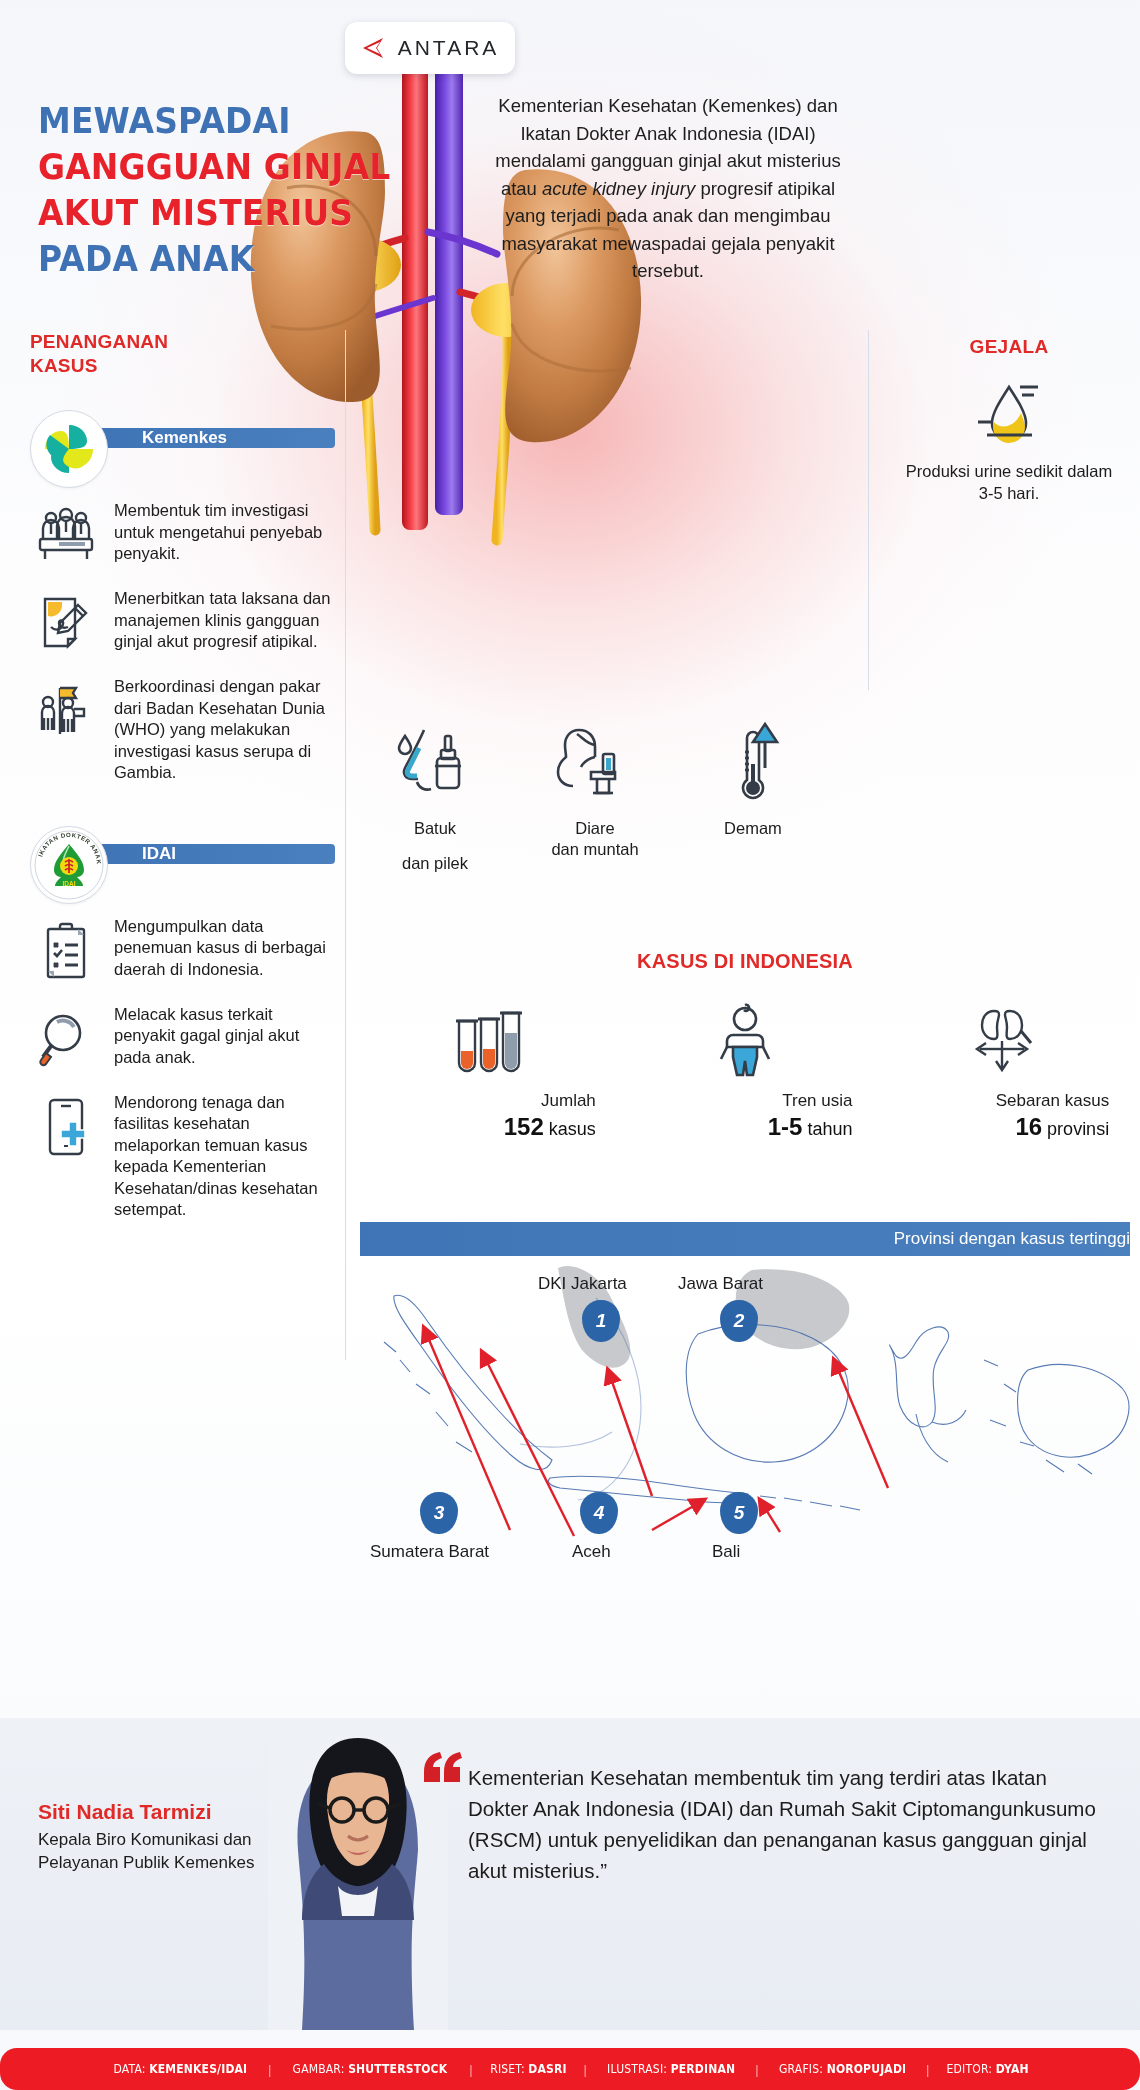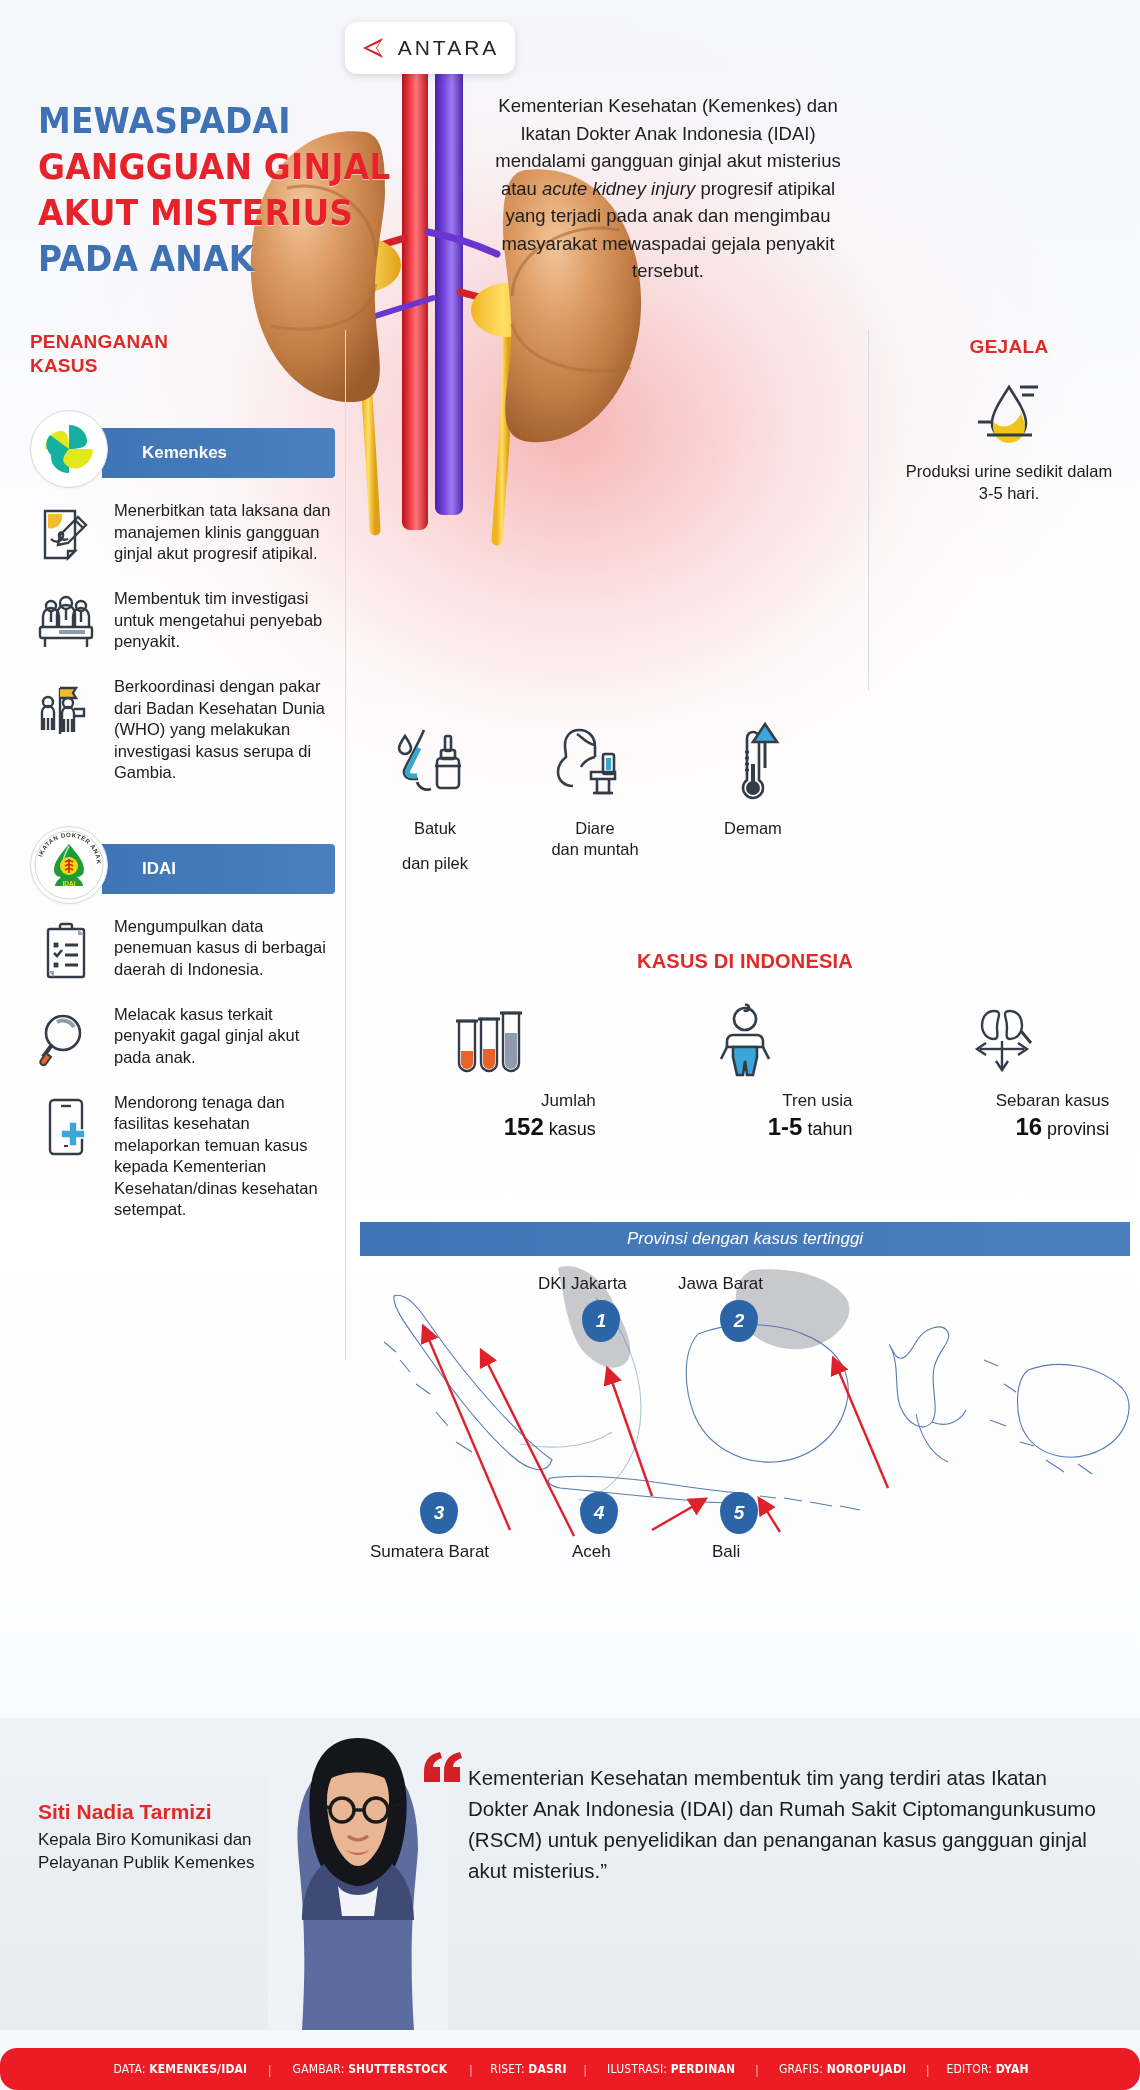--- a/index.html
+++ b/index.html
@@ -47,21 +47,21 @@
   #kidney-art { position: absolute; left: 235px; top: 60px; width: 420px; height: 520px; z-index: 8; }
 
   
   #left-col { position: absolute; left: 30px; top: 330px; width: 305px; z-index: 14; }
   .sec-title {
     color: #e02a28; font-weight: 700; font-size: 19px; line-height: 24px;
     letter-spacing: 0.2px; margin-bottom: 32px;
   }
   .org-head { position: relative; height: 78px; margin-bottom: 10px; }
   .org-bar {
-    position: absolute; left: 72px; top: 18px; right: 0; height: 50px;
+    position: absolute; left: 72px; top: 18px; right: 0; height: 20px;
     background: linear-gradient(90deg,#3f74b6 0%, #4b80bf 100%);
     border-radius: 0 4px 4px 0;
     display: flex; align-items: center; padding-left: 40px;
     color: #fff; font-weight: 700; font-size: 17px;
   }
   .org-logo {
     position: absolute; left: 0; top: 0; width: 78px; height: 78px; border-radius: 50%;
     background: #fff; border: 1px solid #d5dbe4; z-index: 3;
     display:flex; align-items:center; justify-content:center;
     box-shadow: 0 1px 3px rgba(0,0,0,0.06);
@@ -90,21 +90,21 @@
   .stat .ic { height: 82px; display:flex; align-items:flex-end; justify-content:center; }
   .stat .lbl { font-size: 17px; color: #1c1c1c; margin-top: 10px; }
   .stat .val { font-size: 18px; color: #111; margin-top: 2px; }
   .stat .val b { font-size: 24px; font-weight: 700; }
 
   
   #mapwrap { position: absolute; left: 360px; top: 1222px; width: 770px; height: 340px; z-index: 14; }
   #map-bar {
     position: absolute; left: 0; top: 0; width: 100%; height: 34px;
     background: linear-gradient(90deg,#3f74b6 0%,#4b80bf 100%);
-    color: #fff; font-size: 17px; display: flex; align-items: center; justify-content: center; font-style: italic;
+    color: #fff; font-size: 17px; display: flex; align-items: center; justify-content: flex-end;
   }
   .pin {
     position: absolute; width: 38px; height: 46px; z-index: 6;
   }
   .pin .circ {
     width: 38px; height: 42px; border-radius: 50% 50% 50% 50%/ 46% 46% 58% 58%;
     background: #2c64a8; color: #fff; font-weight: 700; font-style: italic; font-size: 19px;
     display:flex; align-items:center; justify-content:center;
   }
   .plabel { position: absolute; font-size: 17px; color: #1c1c1c; white-space: nowrap; z-index: 6; }
@@ -226,48 +226,48 @@
           <path d="M29 29 L29 53 C18 53 11 45 11 37 C11 31 17 29 29 29 Z" fill="#15b0a0"></path>
           <path d="M29 29 L5 29 C5 18 13 11 21 11 C27 11 29 17 29 29 Z" fill="#e3e81a"></path>
           <path d="M29 29 L10 15 C4 22 6 31 12 36 C17 40 22 37 29 29 Z" fill="#15b0a0"></path>
           <path d="M29 29 L46 43 C41 50 32 50 26 45 C21 41 23 36 29 29 Z" fill="#e3e81a"></path>
         </svg>
       </div>
     </div>
 
     <div class="bullet">
       <span class="ico">
-        <svg width="58" height="60" viewBox="0 0 58 60" fill="none" stroke="#333c47" stroke-width="2.4">
-          <path d="M8 6 h30 v40 l-7 7 H8 Z"></path>
-          <path d="M11 9 h14 v3 a11 11 0 0 1 -14 11 Z" fill="#f5bb2c" stroke="none"></path>
-          <path d="M14 34 c5 5 11 2 12 -3 c1 -4 -4 -5 -4 -1 c0 3 4 6 9 4"></path>
-          <path d="M41 12 l8 8 -18 18 -10 2 2 -10 Z"></path>
-            <path d="M38 15 l8 8"></path>
-          <path d="M38 46 l-7 7 v-7 Z"></path>
-        </svg>
-      </span>
-      <span class="txt">Menerbitkan tata laksana dan manajemen klinis gangguan ginjal akut progresif atipikal.</span>
-    </div>
-
-    <div class="bullet">
-      <span class="ico">
         <svg width="62" height="58" viewBox="0 0 62 58" fill="none" stroke="#333c47" stroke-width="2.4">
           <circle cx="16" cy="12" r="5"></circle>
             <circle cx="31" cy="9" r="6"></circle>
             <circle cx="46" cy="12" r="5"></circle>
           <path d="M8 32 V22 a8 8 0 0 1 16 0 V32"></path>
             <path d="M22 32 V20 a9 9 0 0 1 18 0 V32"></path>
           <path d="M38 32 V22 a8 8 0 0 1 16 0 V32"></path>
           <path d="M16 18 v10 M31 16 v10 M46 18 v10"></path>
           <rect x="5" y="33" width="52" height="11" rx="2"></rect>
           <path d="M10 44 v9 M52 44 v9"></path>
           <line x1="24" y1="38" x2="50" y2="38" stroke="#8e9cab" stroke-width="4"></line>
         </svg>
       </span>
       <span class="txt">Membentuk tim investigasi untuk mengetahui penyebab penyakit.</span>
+    </div>
+
+    <div class="bullet">
+      <span class="ico">
+        <svg width="58" height="60" viewBox="0 0 58 60" fill="none" stroke="#333c47" stroke-width="2.4">
+          <path d="M8 6 h30 v40 l-7 7 H8 Z"></path>
+          <path d="M11 9 h14 v3 a11 11 0 0 1 -14 11 Z" fill="#f5bb2c" stroke="none"></path>
+          <path d="M14 34 c5 5 11 2 12 -3 c1 -4 -4 -5 -4 -1 c0 3 4 6 9 4"></path>
+          <path d="M41 12 l8 8 -18 18 -10 2 2 -10 Z"></path>
+            <path d="M38 15 l8 8"></path>
+          <path d="M38 46 l-7 7 v-7 Z"></path>
+        </svg>
+      </span>
+      <span class="txt">Menerbitkan tata laksana dan manajemen klinis gangguan ginjal akut progresif atipikal.</span>
     </div>
 
     <div class="bullet">
       <span class="ico">
         <svg width="62" height="62" viewBox="0 0 62 62" fill="none" stroke="#333c47" stroke-width="2.4">
           <path d="M25 8 v46"></path>
             <path d="M25 8 h16 l-3 5 3 5 h-16 Z" fill="#f5bb2c" stroke="none"></path>
           <path d="M25 8 h16 l-3 5 3 5 h-16"></path>
           <circle cx="13" cy="22" r="5"></circle>
             <path d="M7 50 V32 a6 6 0 0 1 12 0 V50"></path>

